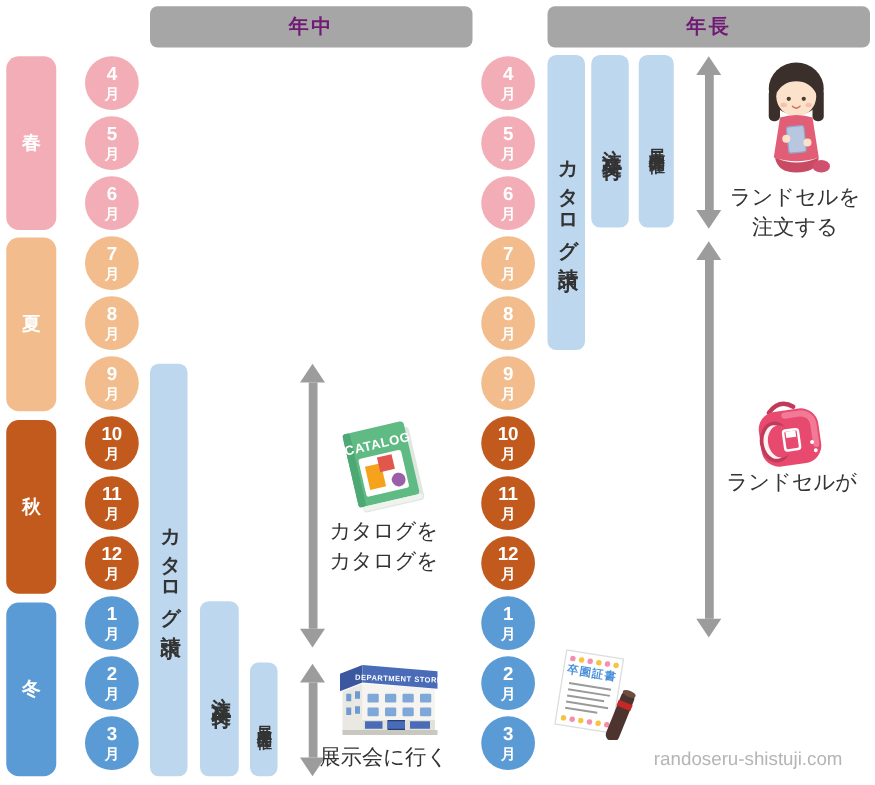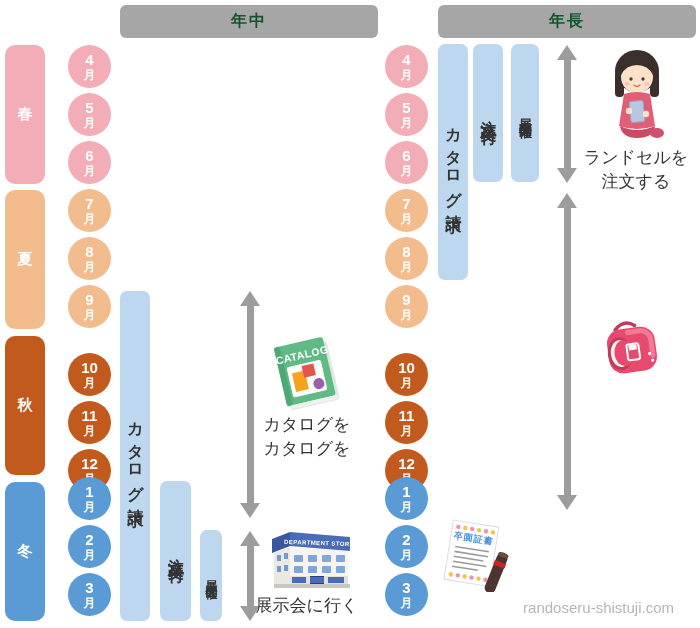--- a/index.html
+++ b/index.html
@@ -4,21 +4,21 @@
 <style>
   html,body{margin:0;padding:0;background:#fff;}
   .stage{
     position:relative;width:700px;height:628px;background:#fff;overflow:hidden;
     font-family:"Liberation Sans","DejaVu Sans",sans-serif;
   }
   
   .col-header{
     position:absolute;top:5px;width:258px;height:33px;
     background:var(--header-gray,#a6a6a6);border-radius:6px;
-    color:#14532d;font-weight:bold;font-size:16px;letter-spacing:2px;
+    color:#701a75;font-weight:bold;font-size:16px;letter-spacing:2px;
     display:flex;align-items:center;justify-content:center;
   }
   #header-nenchu{left:120px;}
   #header-nencho{left:438px;text-align:center;}
   
   .season{
     position:absolute;left:5px;width:40px;border-radius:10px;
     color:#fff;font-weight:bold;font-size:15px;
     display:flex;align-items:center;justify-content:center;
   }
@@ -32,21 +32,21 @@
   #months-right{left:385px;}
   .month{
     position:absolute;left:0;width:43px;height:43px;border-radius:50%;
     color:#fff;font-weight:bold;line-height:1;
     display:flex;flex-direction:column;align-items:center;justify-content:center;
   }
   .month .m-num{font-size:15px;}
   .month .m-unit{font-size:12px;margin-top:2px;}
   .s-spring{background:var(--spring,#f3adb6);}
   .s-summer{background:var(--summer,#f2bc8c);}
-  .s-autumn{background:var(--autumn,#c2591d);margin-top:20px;}
+  .s-autumn{background:var(--autumn,#c2591d);}
   .s-winter{background:var(--winter,#5b9bd5);}
   
   .bar{
     position:absolute;background:var(--bar-blue,#bdd7ee);border-radius:7px;
     display:flex;align-items:center;justify-content:center;
   }
   .bar span{
     writing-mode:vertical-rl;text-orientation:upright;
     color:var(--text-dark,#333);font-weight:600;letter-spacing:3px;
   }
@@ -352,17 +352,18 @@
     <div>カタログを</div>
   </div>
   <div class="caption" id="caption-order">
     <div>ランドセルを</div>
     <div>注文する</div>
   </div>
   <div class="caption" id="caption-exhibition">
     <div>展示会に行く</div>
   </div>
   <div class="caption" id="caption-delivery">
+    <div>ランドセルが</div>
   </div>
 
   <div class="watermark">randoseru-shistuji.com</div>
 
 </div>
 
 </body></html>

